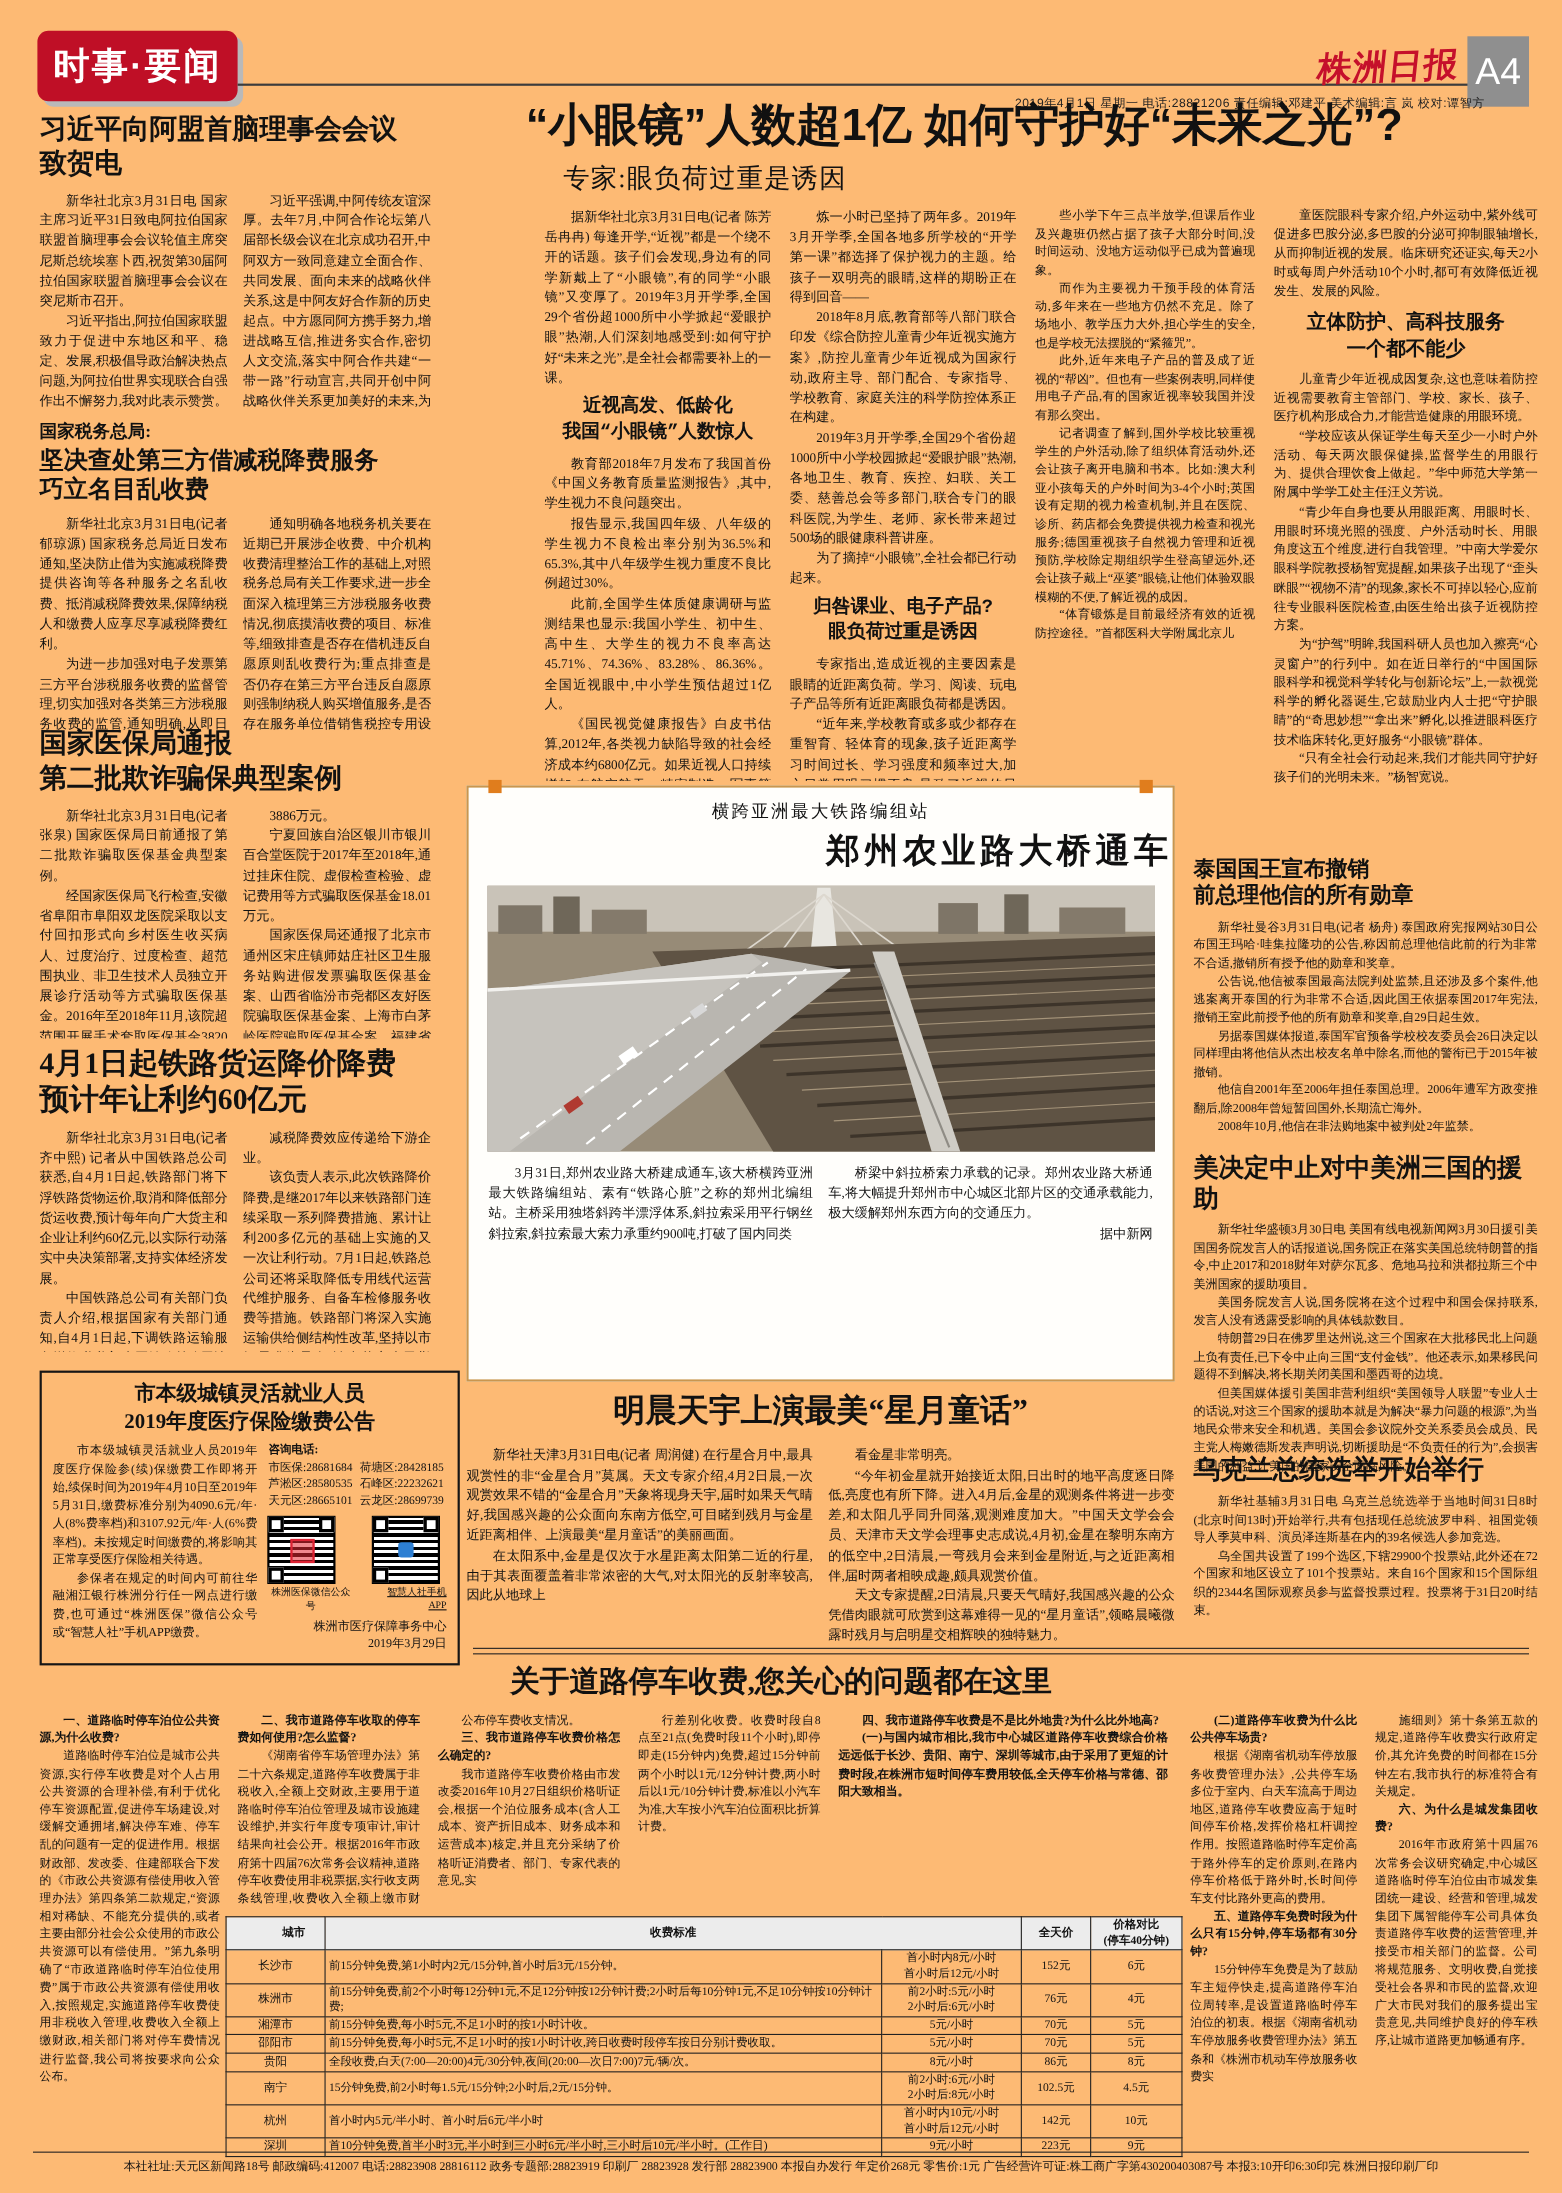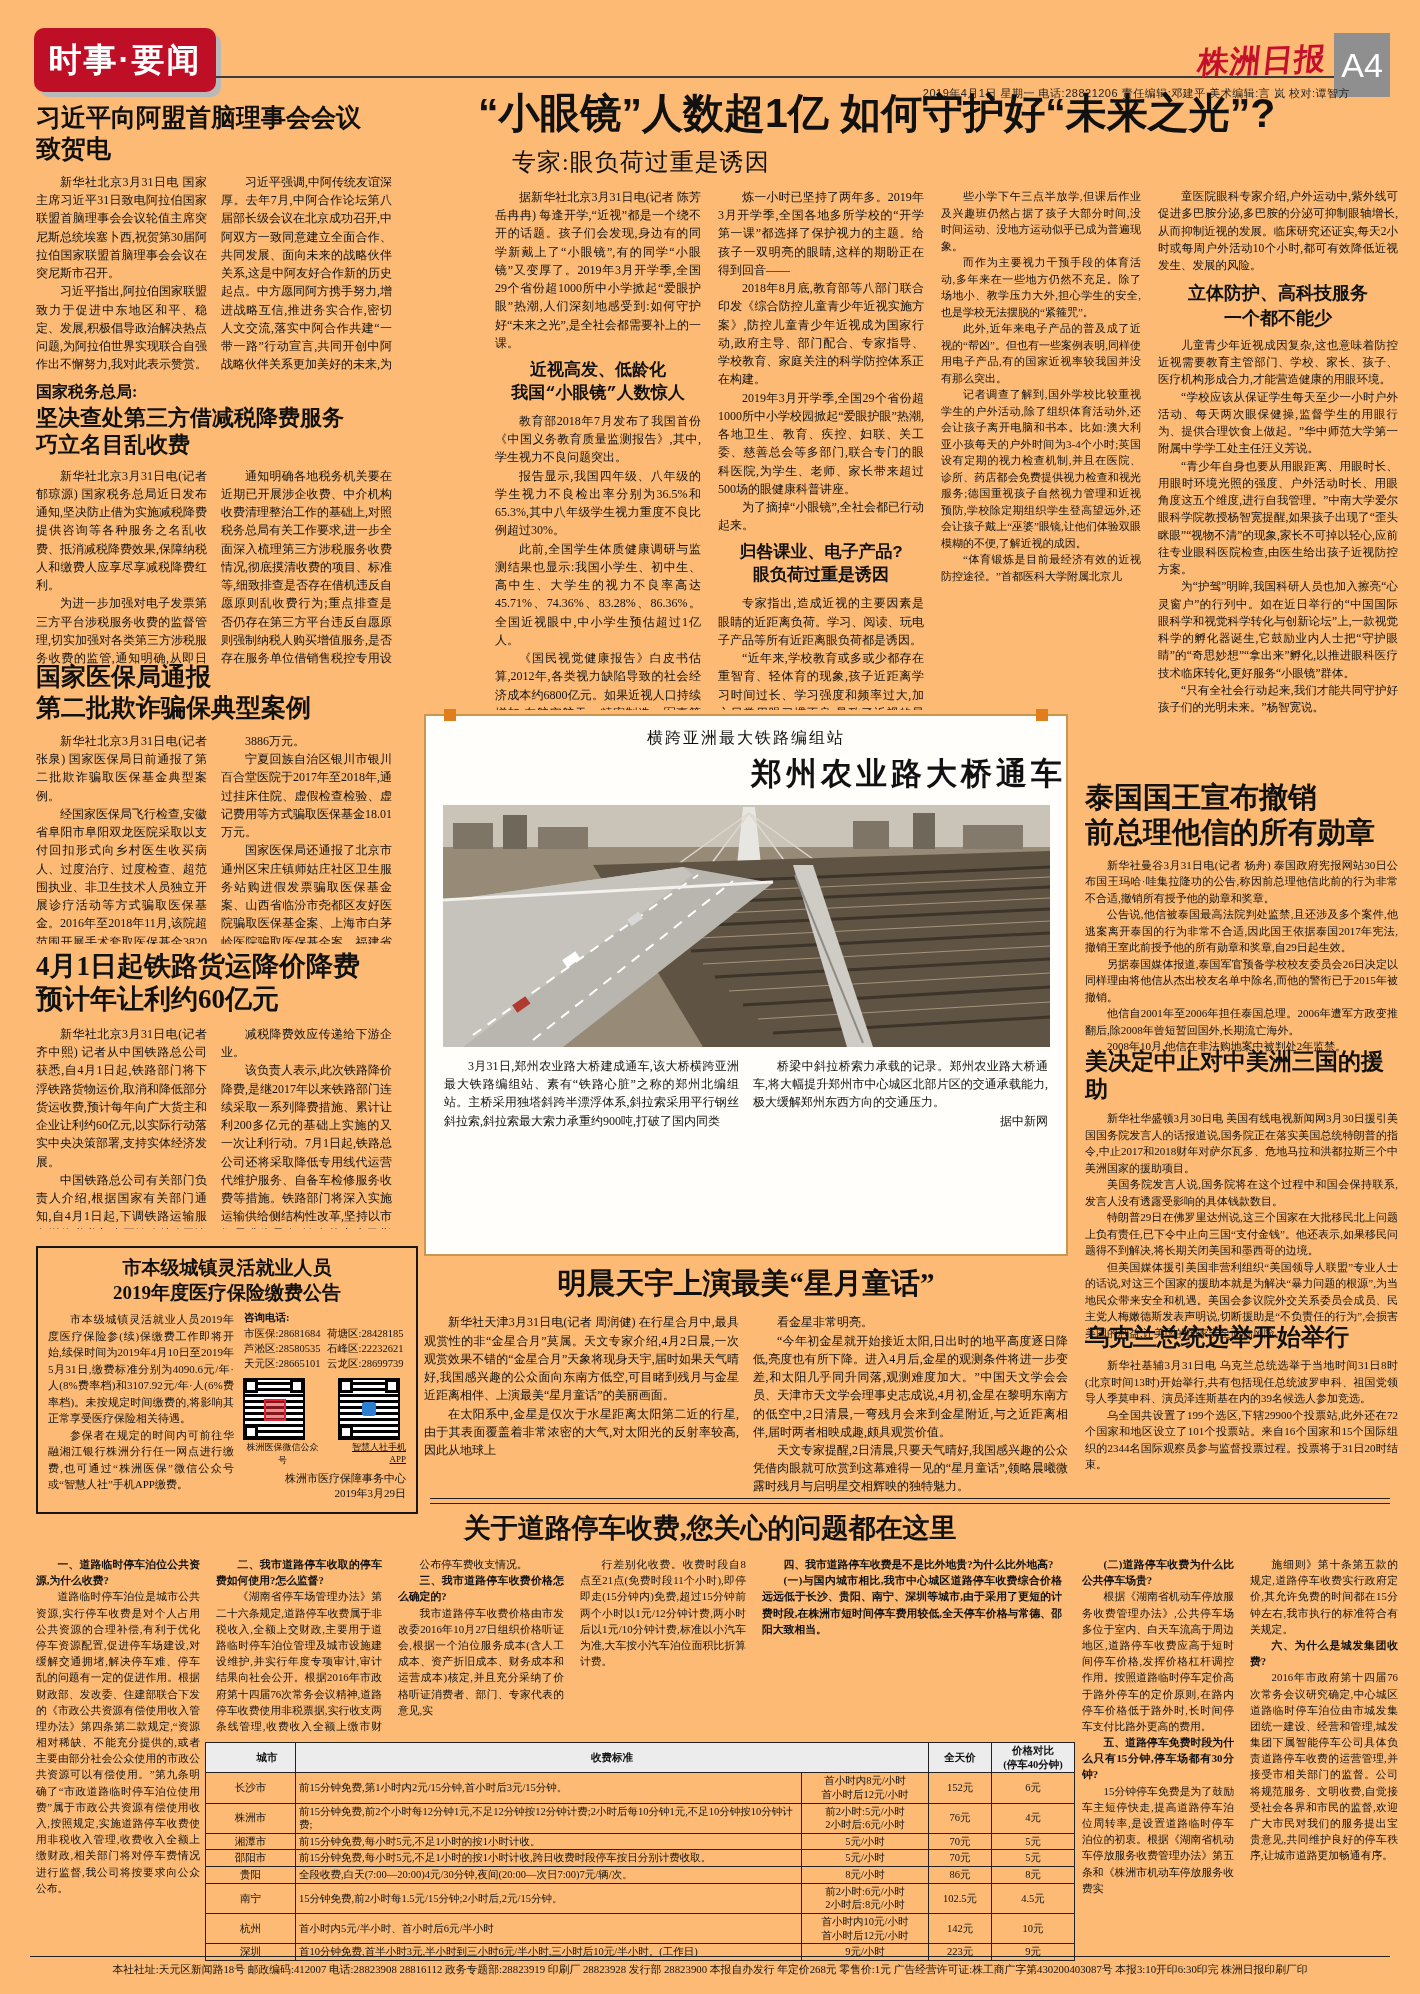--- a/index.html
+++ b/index.html
@@ -304,21 +304,21 @@
         </div>
       <div>
           <p class="para">看金星非常明亮。</p>
           <p class="para">“今年初金星就开始接近太阳,日出时的地平高度逐日降低,亮度也有所下降。进入4月后,金星的观测条件将进一步变差,和太阳几乎同升同落,观测难度加大。”中国天文学会会员、天津市天文学会理事史志成说,4月初,金星在黎明东南方的低空中,2日清晨,一弯残月会来到金星附近,与之近距离相伴,届时两者相映成趣,颇具观赏价值。</p>
           <p class="para">天文专家提醒,2日清晨,只要天气晴好,我国感兴趣的公众凭借肉眼就可欣赏到这幕难得一见的“星月童话”,领略晨曦微露时残月与启明星交相辉映的独特魅力。</p>
         </div>
     </div>
   </div>
 
   <div class="abs" style="left:1085px;top:780px;width:313px;">
-    <h2 class="lh-title pre" style="font-size:29px;font-family:Liberation Serif, serif;">泰国国王宣布撤销
+    <h2 class="lh-title pre" style="font-size:20px;font-family:Liberation Mono, monospace;">泰国国王宣布撤销
 前总理他信的所有勋章</h2>
     <div class="body-sm" style="margin-top:6px;height:196px;font-size:11px;">
         <p class="para">新华社曼谷3月31日电(记者 杨舟)  泰国政府宪报网站30日公布国王玛哈·哇集拉隆功的公告,称因前总理他信此前的行为非常不合适,撤销所有授予他的勋章和奖章。</p>
         <p class="para">公告说,他信被泰国最高法院判处监禁,且还涉及多个案件,他逃案离开泰国的行为非常不合适,因此国王依据泰国2017年宪法,撤销王室此前授予他的所有勋章和奖章,自29日起生效。</p>
         <p class="para">另据泰国媒体报道,泰国军官预备学校校友委员会26日决定以同样理由将他信从杰出校友名单中除名,而他的警衔已于2015年被撤销。</p>
         <p class="para">他信自2001年至2006年担任泰国总理。2006年遭军方政变推翻后,除2008年曾短暂回国外,长期流亡海外。</p>
         <p class="para">2008年10月,他信在非法购地案中被判处2年监禁。</p>
       </div>
   </div>
 

